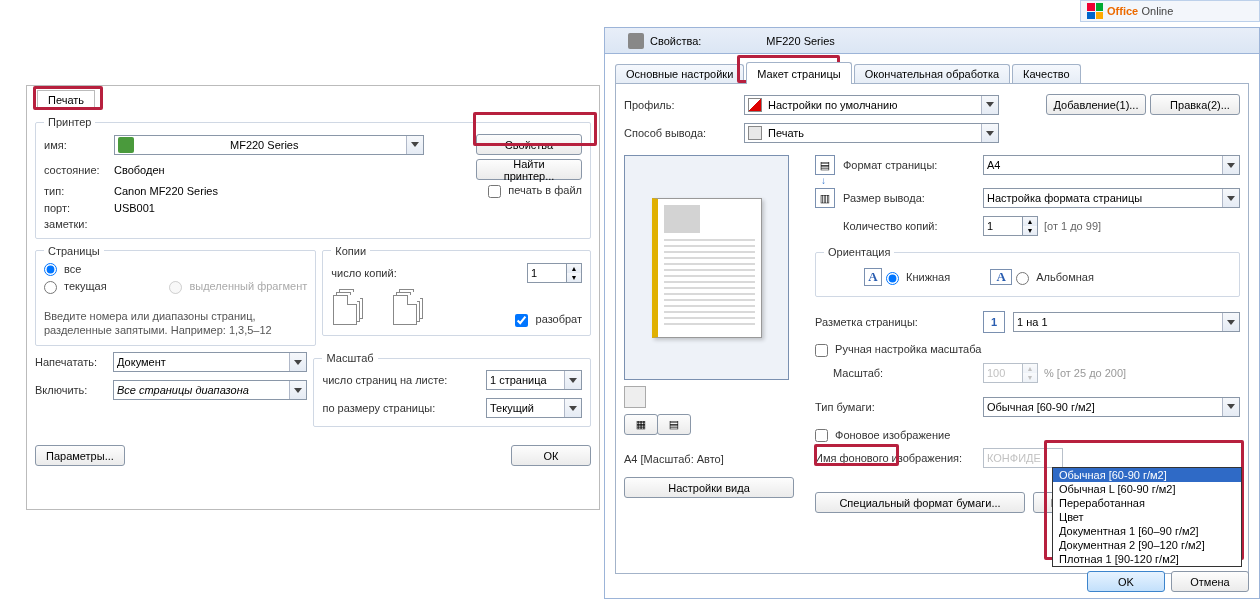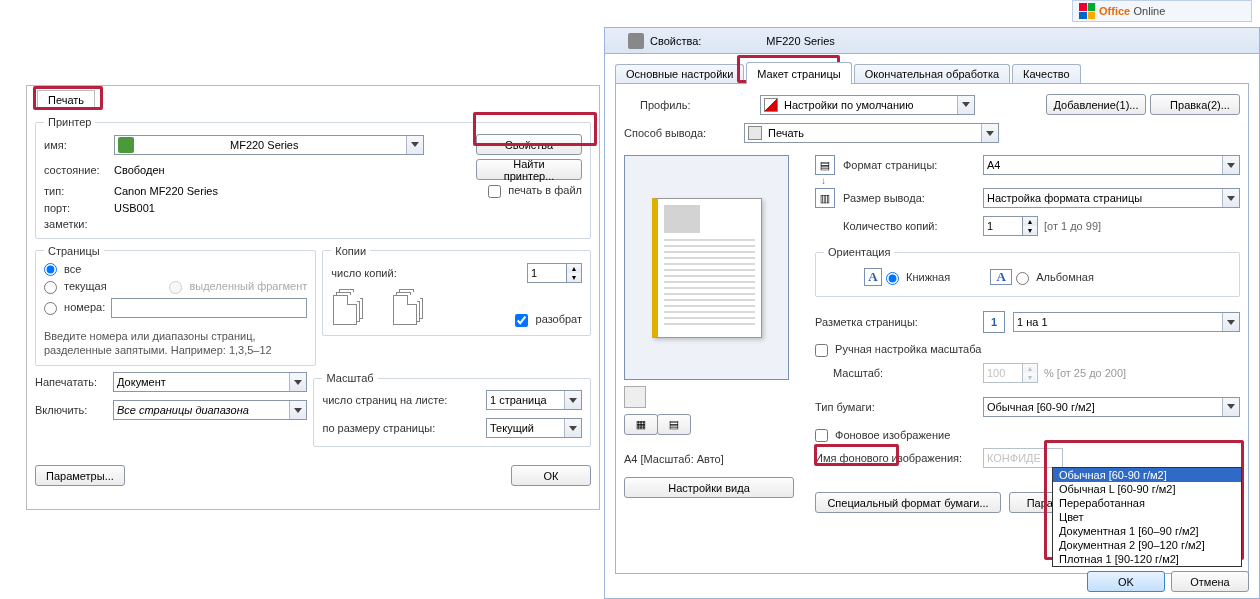--- a/index.html
+++ b/index.html
@@ -44,21 +44,21 @@
 
 .pg-icon { width:24px; height:30px; border:1px solid #888; background:#fff; margin:2px; position:relative; }
 .pg-icon::after { content:""; position:absolute; right:-1px; top:-1px; width:9px; height:9px; background:#fff; border-left:1px solid #888; border-bottom:1px solid #888; }
 .pg-stack { display:flex; }
 
 .preview { width:165px; height:225px; border:1px solid #7a90b0; background:#eef2f8; display:flex; align-items:center; justify-content:center; position:relative; }
 .preview .sheet { width:110px; height:140px; background:#fff; border:1px solid #999; border-left:6px solid #e0b000; box-shadow:2px 2px 4px rgba(0,0,0,.2); position:relative; }
 .preview .sheet::before { content:""; position:absolute; left:6px; top:6px; width:36px; height:28px; background:#d3d3d3; }
 .preview .sheet::after { content:""; position:absolute; left:6px; right:6px; top:40px; height:90px; background:repeating-linear-gradient(#d9d9d9 0 2px,#fff 2px 6px); }
 
-.office-banner { position:absolute; right:8px; top:0; width:180px; height:22px; background:#f3f6fb; border:1px solid #bcd0ea; display:flex; align-items:center; padding-left:6px; }
+.office-banner { position:absolute; right:0; top:0; width:180px; height:22px; background:#f3f6fb; border:1px solid #bcd0ea; display:flex; align-items:center; padding-left:6px; }
 .office-logo { width:16px; height:16px; margin-right:4px; display:grid; grid-template:1fr 1fr/1fr 1fr; gap:1px; }
 .office-logo span:nth-child(1){background:#e03;} .office-logo span:nth-child(2){background:#0a3;} .office-logo span:nth-child(3){background:#06c;} .office-logo span:nth-child(4){background:#fa0;}
 .office-text { color:#444; font-size:12px; }
 .office-text b { color:#ec6a00; font-weight:bold; }
 </style>
 </head>
 <body>
 
 <div class="office-banner">
   <div class="office-logo">
@@ -124,24 +124,20 @@
         <div class="row">
             <label><input type="radio" name="pg" checked="" style=""> <span>все</span></label>
           </div>
         <div class="gap"></div>
         <div class="row">
           <label><input type="radio" name="pg" style=""> <span>текущая</span></label>
           <div style="flex:1"></div>
           <label style="color:#aaa;"><input type="radio" name="pg" disabled="" style=""> <span>выделенный фрагмент</span></label>
         </div>
         <div class="gap"></div>
-        <div class="row">
-          <label><input type="radio" name="pg" style=""> <span>номера:</span></label>
-          <div class="txt" style="flex:1; margin-left:6px;"></div>
-        </div>
         <div style="color:#555; margin-top:12px; line-height:1.25;">Введите номера или диапазоны страниц, разделенные запятыми. Например: 1,3,5–12</div>
       </fieldset>
 
       <fieldset style="flex:1;">
         <legend>Копии</legend>
         <div class="row">
           <label style="flex:1;">число копий:</label>
           <div class="spin">
             <div class="txt">
                 <span>1</span>
@@ -240,22 +236,22 @@
       <div class="tab">Основные настройки</div>
       <div class="tab active">Макет страницы</div>
       <div class="tab">Окончательная обработка</div>
       <div class="tab">Качество</div>
     </div>
 
     <div class="hl" style="left:132px; top:27px; width:103px; height:28px;"></div>
 
     <div style="border:1px solid #a3b3c9; border-top:none; padding:10px 8px 8px; background:#fff; height:490px; position:relative;">
       <div class="row">
-        <label style="width:120px;margin-left:16px;">Профиль:</label>
-        <div class="combo" style="width:215px;">
+        <label style="width:120px;">Профиль:</label>
+        <div class="combo" style="width:255px;">
           <span style="width:14px;height:14px;border:1px solid #888;margin-right:6px;background:linear-gradient(135deg,#fff 50%,#d00 50%);"></span>
           <span>Настройки по умолчанию</span>
             <span class="carrow">
               <span class="tri-down"></span>
             </span>
         </div>
         <div style="flex:1"></div>
         <button class="btn" style="width:100px;margin-right:4px;">Добавление(1)...</button>
         <button class="btn" style="width:90px;padding-left:20px;">Правка(2)...</button>
       </div>
@@ -378,21 +374,21 @@
             <label><input type="checkbox" style=""> <span>Фоновое изображение</span></label>
           </div>
           <div class="row" style="margin-top:6px; color:#999;">
             <label style="width:168px;padding-left:0;">Имя фонового изображения:</label>
             <div class="combo" style="width:80px;opacity:.6;">
                 <span>КОНФИДЕ</span>
               </div>
           </div>
 
           <div class="row" style="margin-top:24px; gap:8px;">
-            <button class="btn" style="width:186px;">Специальный формат бумаги...</button>
+            <button class="btn" style="width:210px;">Специальный формат бумаги...</button>
             <button class="btn" style="width:80px;">Парамет</button>
           </div>
         </div>
       </div>
 
       <div class="hl" style="left:198px; top:360px; width:85px; height:22px;"></div>
 
       <div class="hl" style="left:428px; top:356px; width:200px; height:120px;"></div>
     </div>
   </div>

